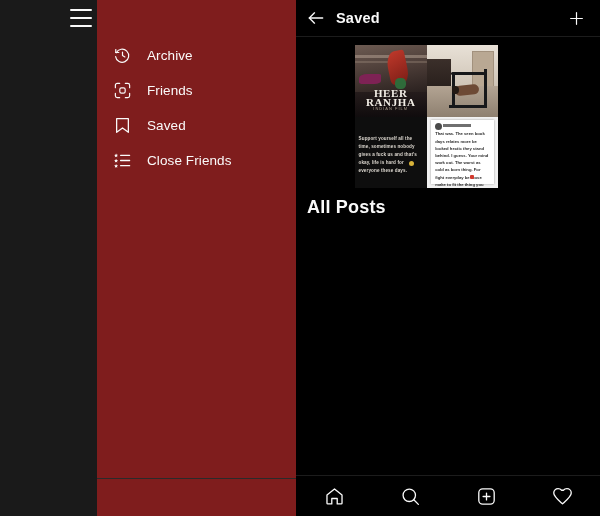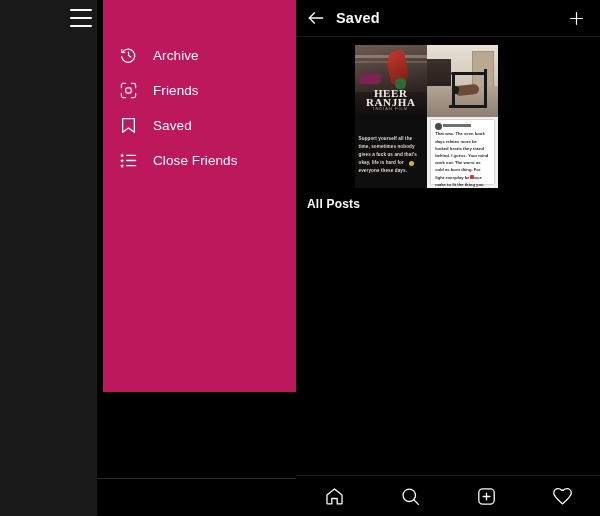--- a/index.html
+++ b/index.html
@@ -44,25 +44,25 @@
     display: block;
     width: 22px;
     height: 2px;
     background: #fafafa;
     border-radius: 1px;
   }
 
   
   .menu-panel {
     position: absolute;
-    left: 103px;
+    left: 97px;
     top: 0;
     width: 199px;
-    height: 392px;
-    background: #be185d;
+    height: 516px;
+    background: #7f1d1d;
   }
   .menu-top-gap {
     height: 36px;
   }
   .menu-list {
     padding-top: 2px;
   }
   .menu-item {
     display: flex;
     align-items: center;
@@ -373,21 +373,21 @@
     position: absolute;
     left: 63%; top: 86%;
     width: 4px; height: 4px;
     border-radius: 1px;
     background: #d23a2e;
   }
 
   .collection-label {
     margin-top: 9px;
     color: #fafafa;
-    font-size: 12px;
+    font-size: 18px;
     font-weight: bold;
     letter-spacing: .2px;
   }
 
   
   .bottom-nav {
     position: absolute;
     left: 0;
     bottom: 0;
     width: 304px;

